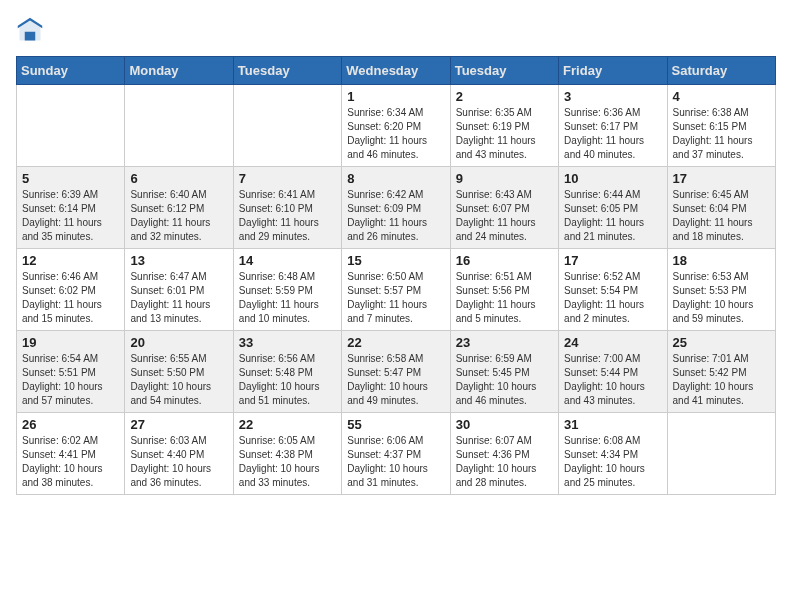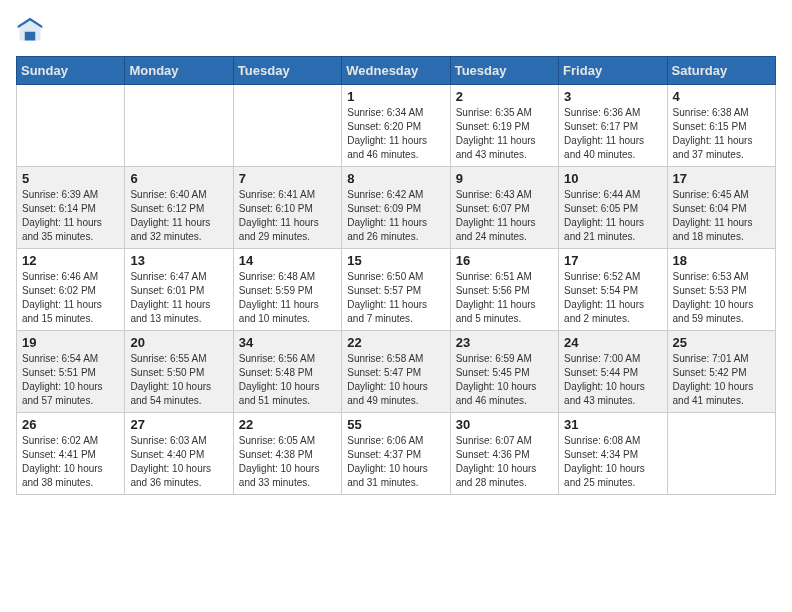--- a/index.html
+++ b/index.html
@@ -208,21 +208,21 @@
       <tr class="row-shaded">
         <td>
           <div class="day-number">19</div>
           <div class="day-info">Sunrise: 6:54 AM<br>Sunset: 5:51 PM<br>Daylight: 10 hours and 57 minutes.</div>
         </td>
         <td>
           <div class="day-number">20</div>
           <div class="day-info">Sunrise: 6:55 AM<br>Sunset: 5:50 PM<br>Daylight: 10 hours and 54 minutes.</div>
         </td>
         <td>
-          <div class="day-number">34</div>
+          <div class="day-number">33</div>
           <div class="day-info">Sunrise: 6:56 AM<br>Sunset: 5:48 PM<br>Daylight: 10 hours and 51 minutes.</div>
         </td>
         <td>
           <div class="day-number">22</div>
           <div class="day-info">Sunrise: 6:58 AM<br>Sunset: 5:47 PM<br>Daylight: 10 hours and 49 minutes.</div>
         </td>
         <td>
           <div class="day-number">23</div>
           <div class="day-info">Sunrise: 6:59 AM<br>Sunset: 5:45 PM<br>Daylight: 10 hours and 46 minutes.</div>
         </td>

